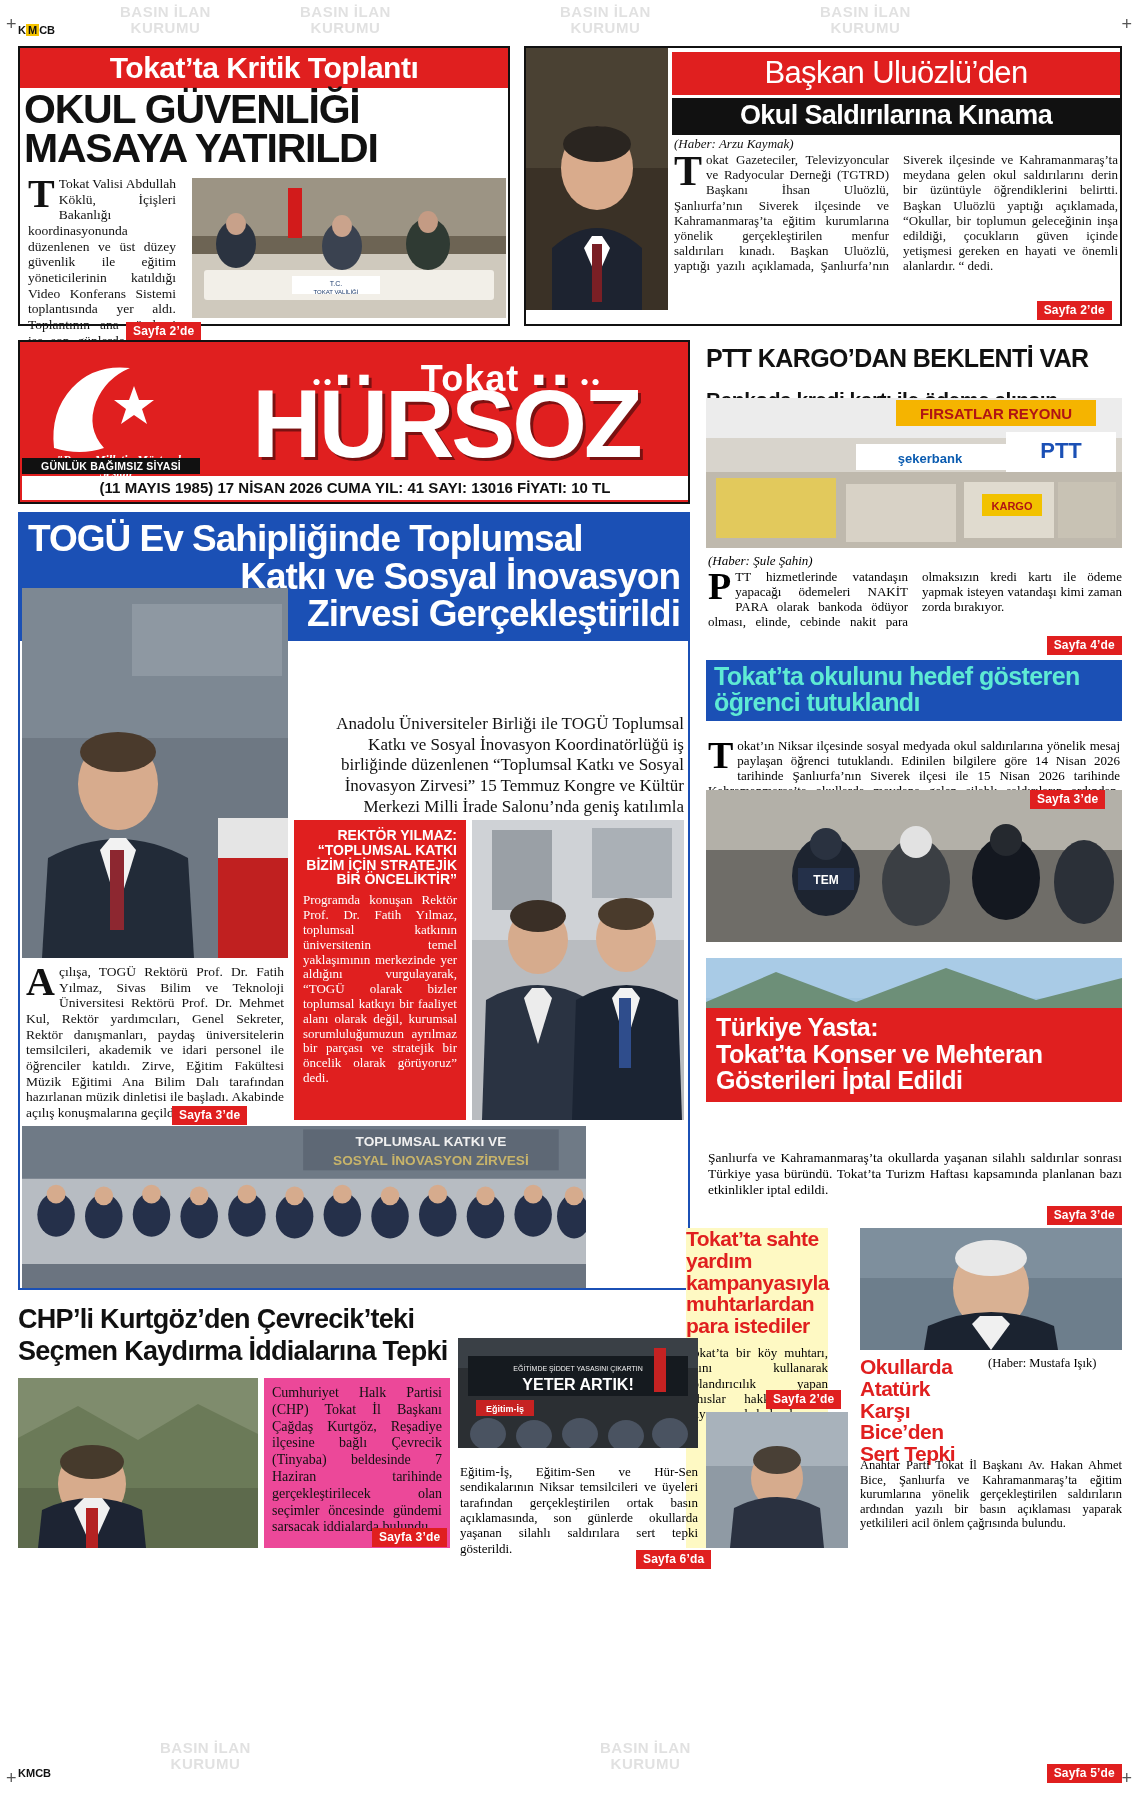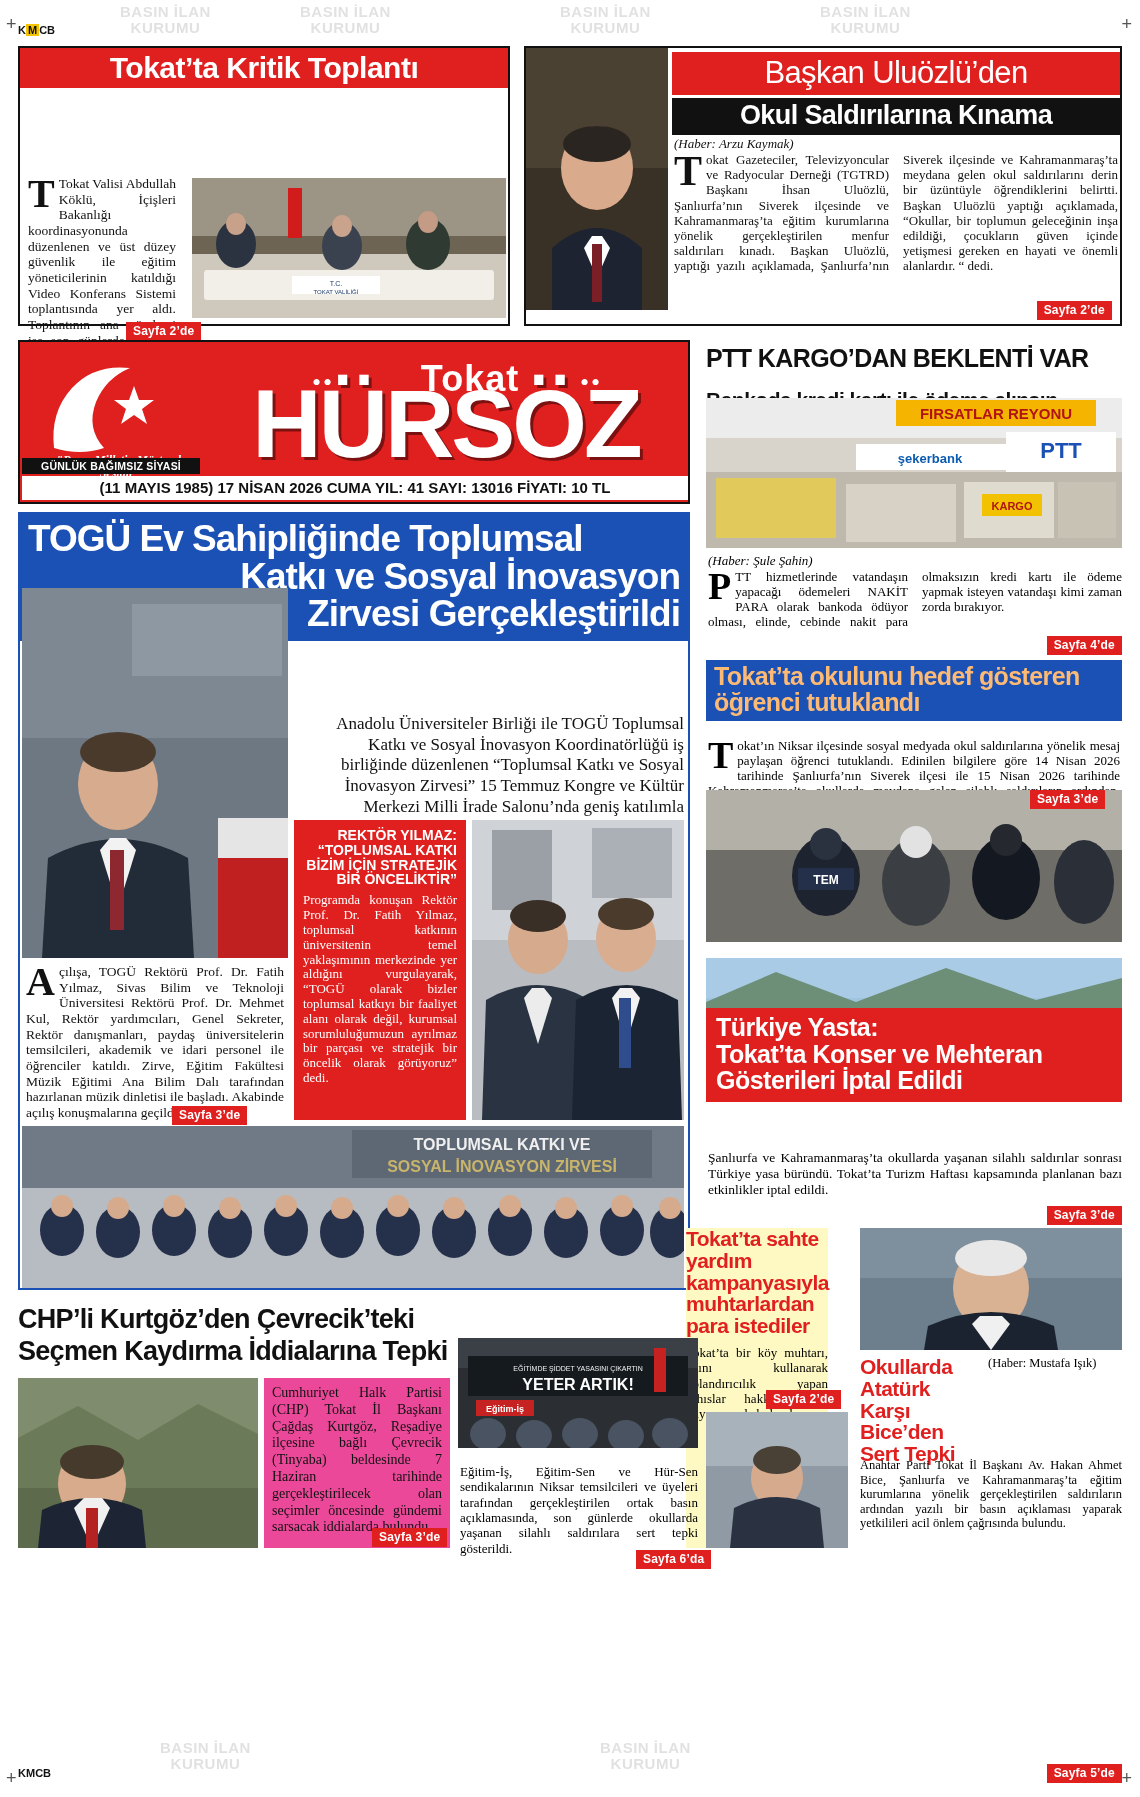--- a/index.html
+++ b/index.html
@@ -143,27 +143,27 @@
     font-size:13.5px; line-height:1.16; text-align:justify; color:#111;
   }
   #main-left-text .dropcap { float:left; font-size:40px; line-height:.82; font-weight:bold; padding:2px 4px 0 0; }
   #main-left-sayfa { position:absolute; left:152px; top:592px; }
 
   #rektor-box { position:absolute; left:274px; top:306px; width:172px; height:300px; background:#e01f1f; color:#fff; padding:8px 9px; }
   #rektor-title { font-family:"Liberation Sans",sans-serif; font-weight:bold; font-size:14px; line-height:1.06;text-align:right; }
   #rektor-body { margin-top:6px; font-size:13px; line-height:1.14; text-align:justify; color:#fff; }
   #rektor-photo { left:452px; top:306px; width:212px; height:300px; }
 
-  #main-bottom-photo { left:2px; top:612px; width:662px; height:162px; }
+  #main-bottom-photo { left:2px; top:612px; width:564px; height:162px; }
 
   
   #ok-box { position:absolute; left:706px; top:660px; width:416px; height:290px; background:#fff; }
   #ok-h {
     font-family:"Liberation Sans",sans-serif; font-weight:bold; font-size:25px;
-    background:#1b50b5; color:#fdba74; padding:4px 8px 6px; line-height:1.02; letter-spacing:-.6px;
+    background:#1b50b5; color:#5eead4; padding:4px 8px 6px; line-height:1.02; letter-spacing:-.6px;
   }
   #ok-body { position:absolute; left:2px; top:78px; width:412px; height:108px; font-size:13px; line-height:1.16; text-align:justify; }
   #ok-body .dropcap { float:left; font-size:38px; line-height:.82; font-weight:bold; padding:2px 4px 0 0; }
   #ok-photo { left:706px; top:790px; width:416px; height:152px; }
   #ok-sayfa { position:absolute; left:1030px; top:790px; }
 
   
   #ty-photo { left:706px; top:958px; width:416px; height:128px; }
   #ty-head {
     position:absolute; left:706px; top:1008px; width:416px; background:#e01f1f; color:#fff;
@@ -232,20 +232,24 @@
 
   <div class="wm" style="left:120px; top:4px;">BASIN İLAN<br>KURUMU</div>
   <div class="wm" style="left:300px; top:4px;">BASIN İLAN<br>KURUMU</div>
   <div class="wm" style="left:560px; top:4px;">BASIN İLAN<br>KURUMU</div>
   <div class="wm" style="left:820px; top:4px;">BASIN İLAN<br>KURUMU</div>
   <div class="wm" style="left:160px; top:1740px;">BASIN İLAN<br>KURUMU</div>
   <div class="wm" style="left:600px; top:1740px;">BASIN İLAN<br>KURUMU</div>
 
   <div id="topleft">
     <div id="tl-kicker">Tokat’ta Kritik Toplantı</div>
+    <div id="tl-head">
+      <div>OKUL GÜVENLİĞİ</div>
+      <div>MASAYA YATIRILDI</div>
+    </div>
     <div id="tl-text">
       <span class="dropcap">T</span><span>Tokat Valisi Abdullah Köklü, İçişleri Bakanlığı koordinasyonunda düzenlenen ve üst düzey güvenlik ile eğitim yöneticilerinin katıldığı Video Konferans Sistemi toplantısında yer aldı. Toplantının ana gündemi ise son günlerde yaşanan okul saldırıları oluşturdu.</span>
     </div>
 
     <div class="photo" id="tl-photo">
       <svg class="g" viewBox="0 0 314 140" preserveAspectRatio="none">
         <rect width="314" height="140" fill="#b9b3a6"></rect>
         <rect x="0" y="0" width="314" height="58" fill="#9c9484"></rect>
         <rect x="0" y="58" width="314" height="18" fill="#6d6454"></rect>
         <rect x="0" y="76" width="314" height="64" fill="#cfc9bd"></rect>

